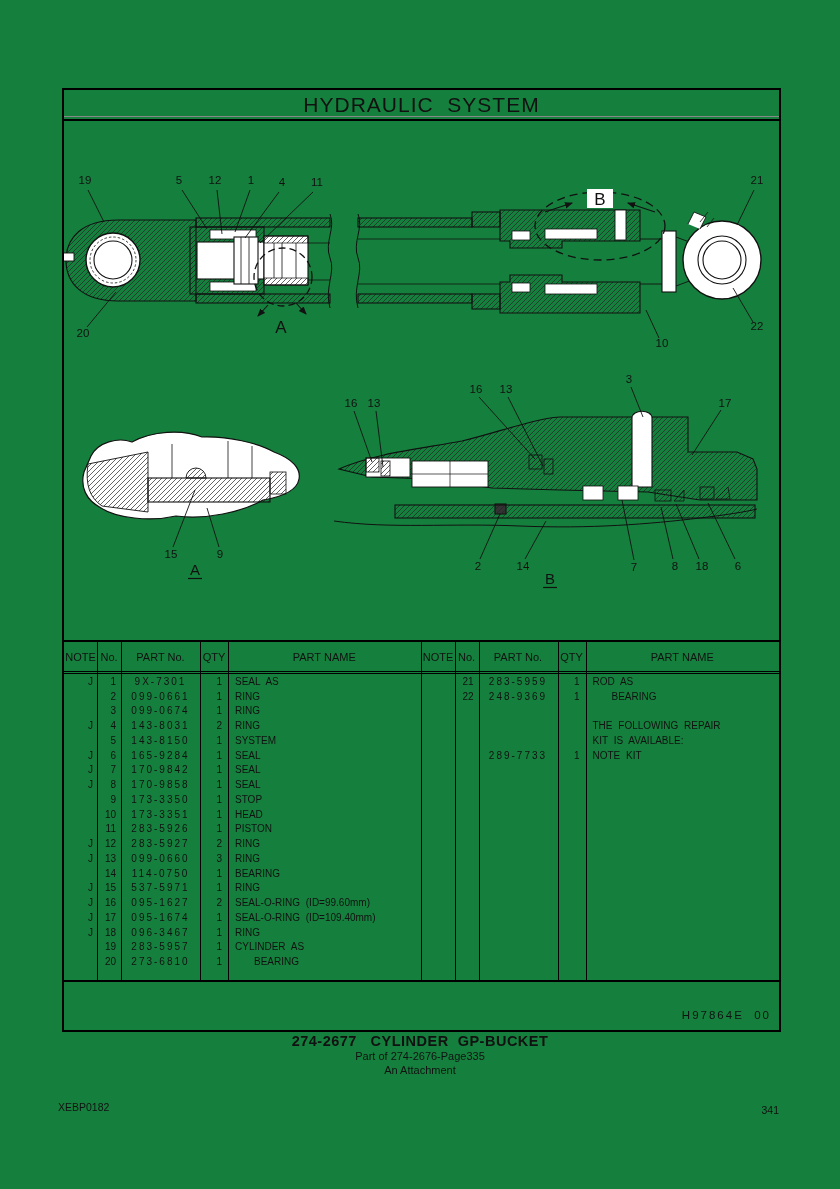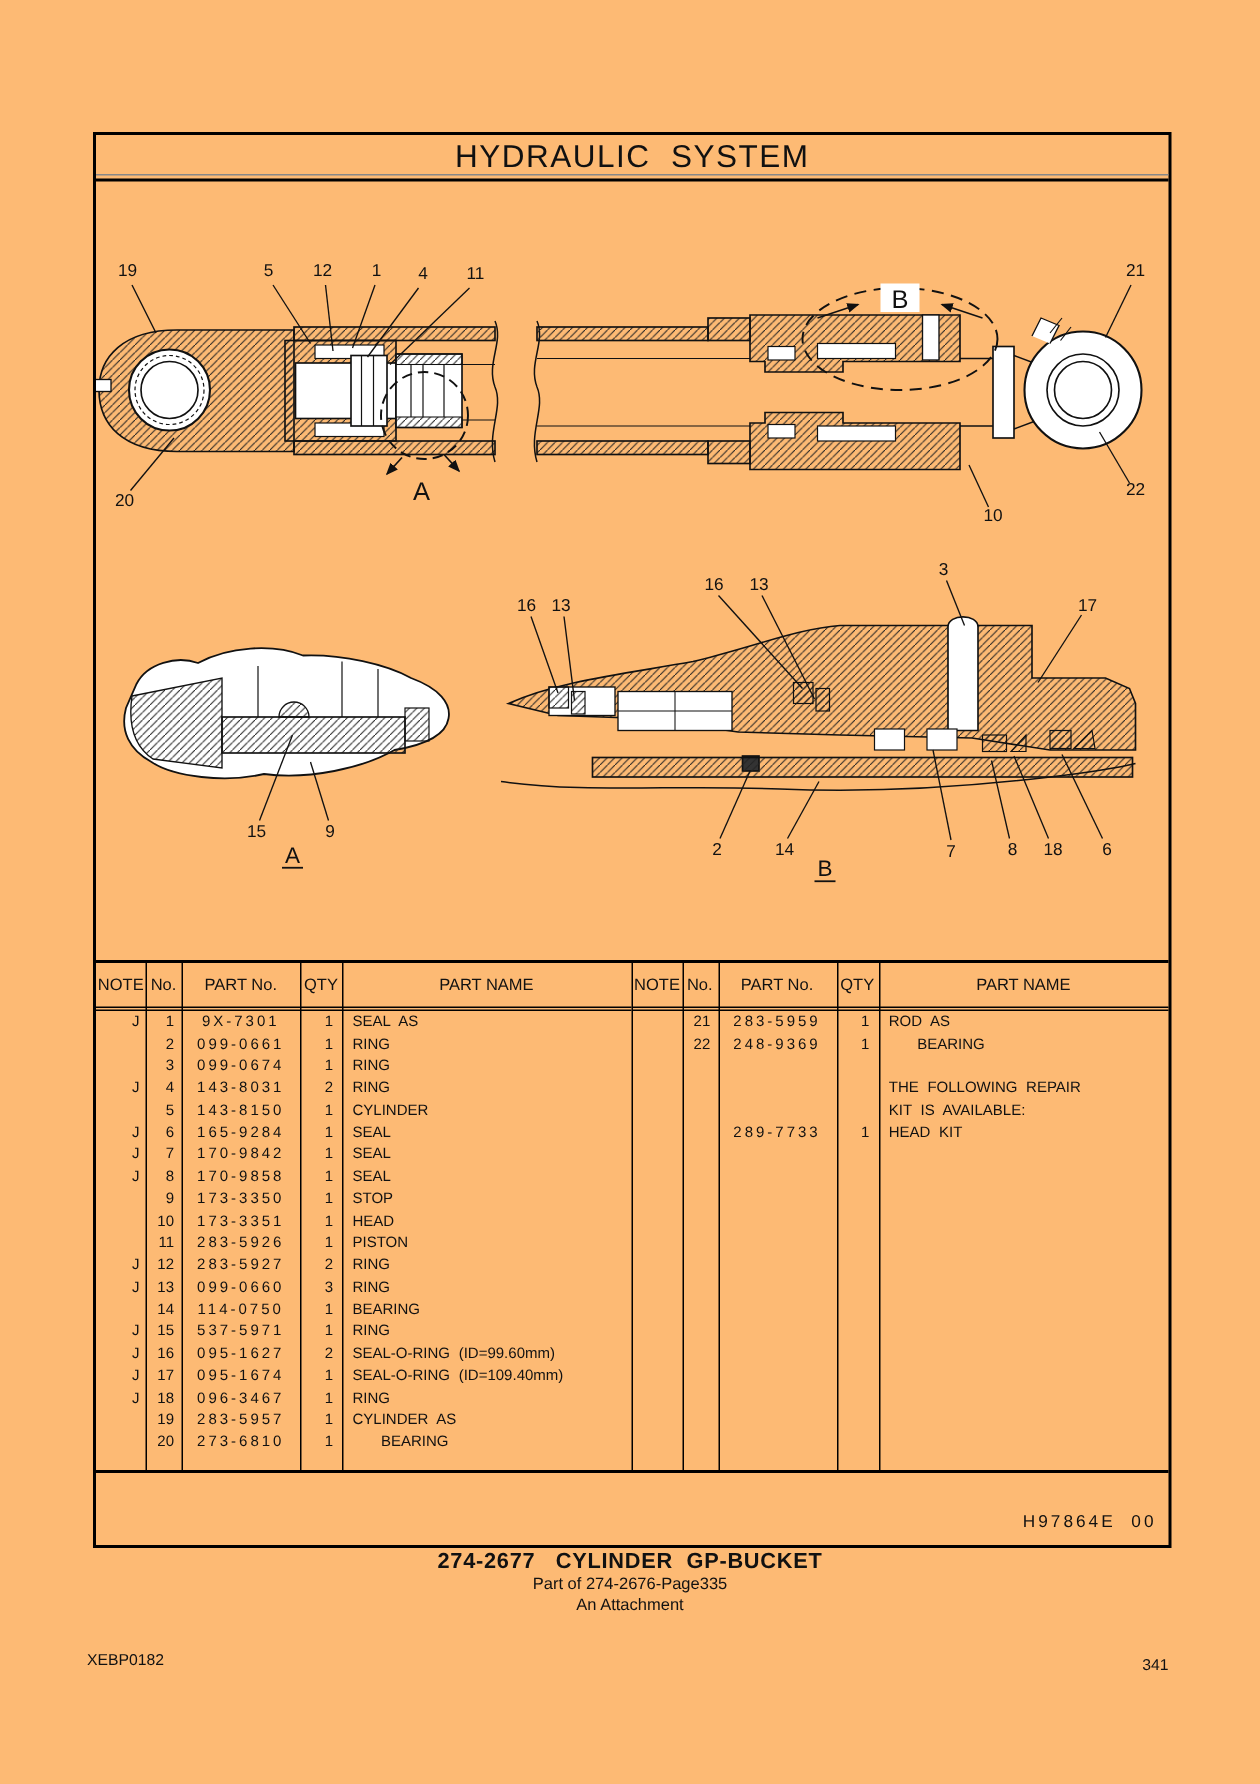--- a/index.html
+++ b/index.html
@@ -1,16 +1,16 @@
 <!DOCTYPE html>
 <html><head>
 <meta charset="utf-8">
 <style>
   html,body{margin:0;padding:0;background:#fff;}
-  #page{position:relative;width:840px;height:1189px;background:#fdba74;
+  #page{position:relative;width:840px;height:1189px;background:#15803d;
         font-family:"Liberation Sans",sans-serif;color:#111;overflow:hidden;}
   .frame{position:absolute;left:62px;top:88px;width:715px;height:940px;border:2px solid #000;}
   .titleband{position:relative;height:29px;border-bottom:2px solid #000;
              display:flex;align-items:center;justify-content:center;
              font-size:21px;letter-spacing:1px;white-space:pre;}
   .titleband::before{content:'';position:absolute;left:0;right:0;bottom:2px;height:1px;background:#888;}
   #diagram{position:absolute;left:0;top:31px;width:715px;height:519px;}
   .tables{position:absolute;left:0;right:0;top:550px;bottom:48px;
           border-top:2px solid #000;border-bottom:2px solid #000;display:flex;}
   .half{position:relative;width:50%;height:100%;box-sizing:border-box;}
@@ -247,21 +247,21 @@
               <div class="cell c-no">4</div>
               <div class="cell c-part">143-8031</div>
               <div class="cell c-qty">2</div>
               <div class="cell c-name">RING</div>
             </div>
             <div class="trow">
               <div class="cell c-note"></div>
               <div class="cell c-no">5</div>
               <div class="cell c-part">143-8150</div>
               <div class="cell c-qty">1</div>
-              <div class="cell c-name">CYLINDER</div>
+              <div class="cell c-name">SYSTEM</div>
             </div>
             <div class="trow">
               <div class="cell c-note">J</div>
               <div class="cell c-no">6</div>
               <div class="cell c-part">165-9284</div>
               <div class="cell c-qty">1</div>
               <div class="cell c-name">SEAL</div>
             </div>
             <div class="trow">
               <div class="cell c-note">J</div>
@@ -409,21 +409,21 @@
               <div class="cell c-no"></div>
               <div class="cell c-part"></div>
               <div class="cell c-qty"></div>
               <div class="cell c-name">KIT  IS  AVAILABLE:</div>
             </div>
             <div class="trow">
               <div class="cell c-note"></div>
               <div class="cell c-no"></div>
               <div class="cell c-part">289-7733</div>
               <div class="cell c-qty">1</div>
-              <div class="cell c-name">HEAD  KIT</div>
+              <div class="cell c-name">NOTE  KIT</div>
             </div>
           </div>
       </div>
     </div>
 
     <div class="doccode">H97864E  00</div>
   </div>
 
   <div class="caption">
     <div class="cap-title">274-2677   CYLINDER  GP-BUCKET</div>

